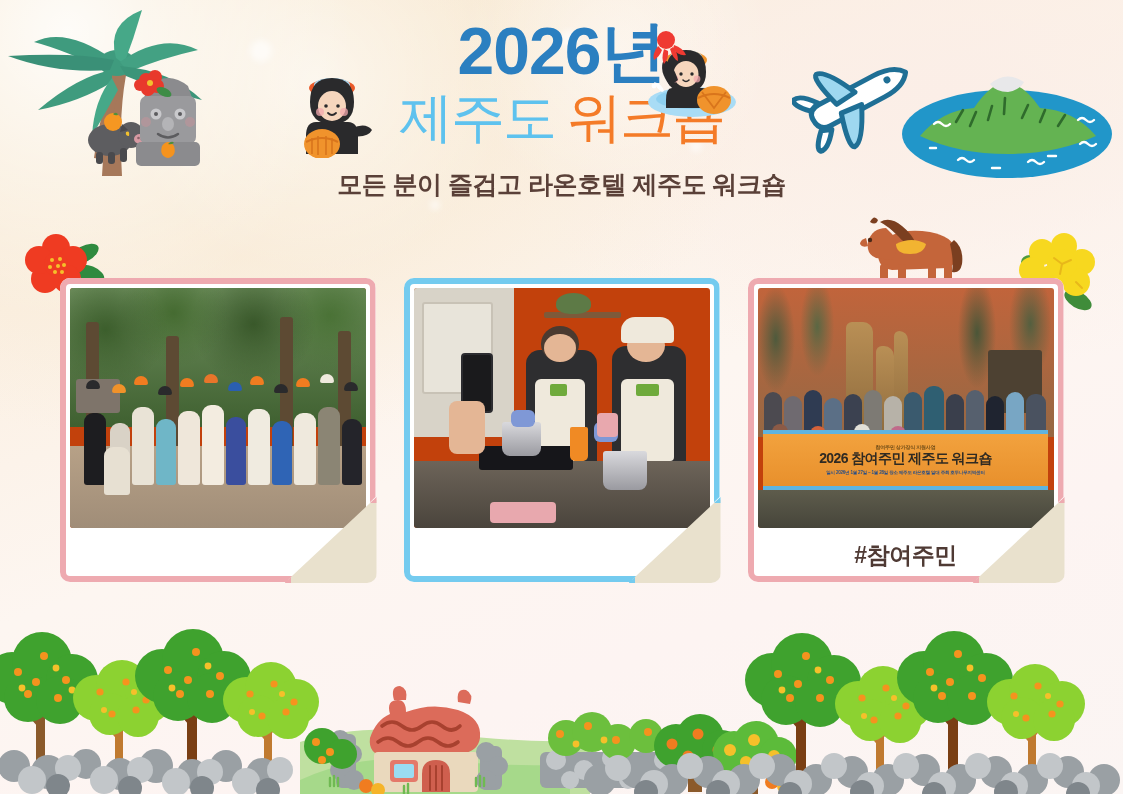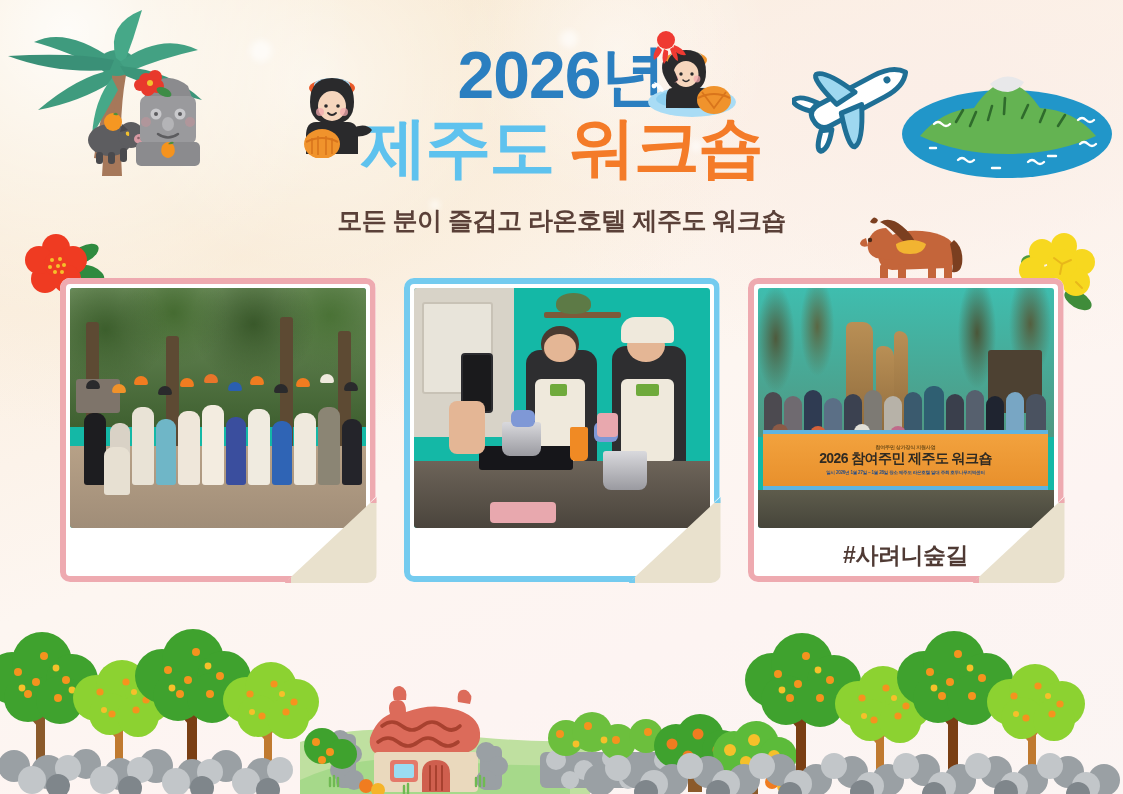--- a/index.html
+++ b/index.html
@@ -20,23 +20,23 @@
       radial-gradient(circle at 28% 10%, rgba(255,255,255,.55) 0%, rgba(255,255,255,0) 18%),
       radial-gradient(circle at 55% 6%,  rgba(255,255,255,.45) 0%, rgba(255,255,255,0) 16%),
       radial-gradient(ellipse 70% 60% at 18% 14%, #f8ead3 0%, rgba(248,234,211,0) 70%),
       radial-gradient(ellipse 60% 50% at 84% 12%, #fbeee7 0%, rgba(251,238,231,0) 70%),
       linear-gradient(160deg,#f7e7cd 0%, #fbf0e3 26%, #fdf6f1 52%, #fdf4f2 74%, #fbf5f3 100%);
   }
   .bokeh { position:absolute; border-radius:50%; background:rgba(255,255,255,.6); filter:blur(3px); pointer-events:none;}
 
   
   #header { position:absolute; left:0; top:18px; width:1123px; text-align:center; }
-  .title-line { line-height:1; white-space:nowrap;margin-top:24px; }
+  .title-line { line-height:1; white-space:nowrap; }
   #line1 { font-size:66px; font-weight:900; letter-spacing:-1px; }
-  #line2 { font-size:66px; font-weight:700; letter-spacing:-2px; margin-top:6px; }
+  #line2 { font-size:54px; font-weight:400; letter-spacing:-2px; margin-top:6px; }
   .t-year  { color:#2b7fc0; }
   .t-jeju  { color:#5ec2ee; }
   .t-work  { color:#f47b28; }
   #subtitle {
     margin-top:24px; font-size:25px; font-weight:700; color:#5a4038; letter-spacing:-.5px;
   }
 
   
   #cards {
     position:absolute; left:0; top:278px; width:1123px;
@@ -63,21 +63,21 @@
     border-left:6px solid var(--fc);
     border-top:6px solid var(--fc);
     clip-path:polygon(100% 0, 100% 100%, 0 100%);
     border-bottom-right-radius:10px;
   }
   .card .photo {
     position:relative;
     width:296px; height:240px;
     border-radius:3px;
     overflow:hidden;
-    background:#14b8a6;
+    background:#c2410c;
   }
   .card .caption {
     position:relative; z-index:3;
     height:54px; line-height:54px;
     text-align:center;
     font-size:23px; font-weight:800; color:#4f3a34;
     letter-spacing:-.5px;
   }
 
   
@@ -475,21 +475,21 @@
         <div class="banner">
           <div class="bsmall">참여주민 상가장식 지원사업</div>
           <div class="bmain">
             <span>2026</span>
             <span>참여주민 제주도 워크숍</span>
           </div>
           <div class="bfoot">일시 2026년 1월 27일 ~ 1월 28일   장소 제주도 라온호텔 일대   주최 호두나무지역센터</div>
         </div>
         <div class="path"></div>
       </div>
-      <div class="caption">#사려니숲길</div>
+      <div class="caption">#참여주민</div>
       <div class="frame"></div>
       <div class="fold"></div>
     </div>
   </div>
 
   <svg id="scenery" viewBox="0 0 1123 200" preserveAspectRatio="none">
 
     <path d="M300 148 q60 -20 150 -8 q80 10 140 6 l0 54 h-290z" fill="#bfe0a0"></path>
     <path d="M0 176 q120 -14 260 -6 l0 30 h-260z" fill="#bfe0a0" opacity=".0"></path>
     <path d="M560 170 q100 -16 180 -4 l0 34 h-180z" fill="#bfe0a0" opacity=".0"></path>

